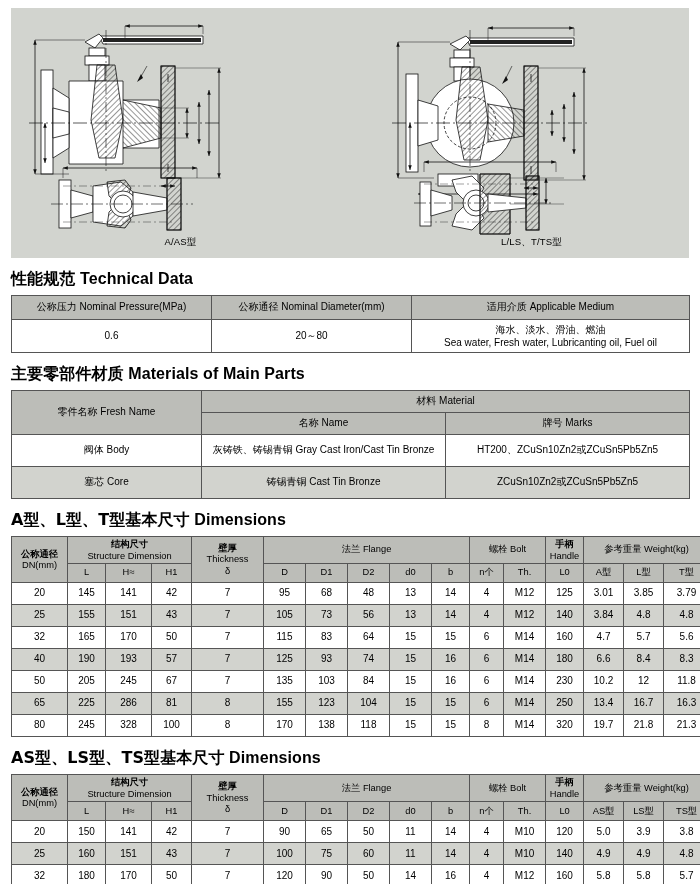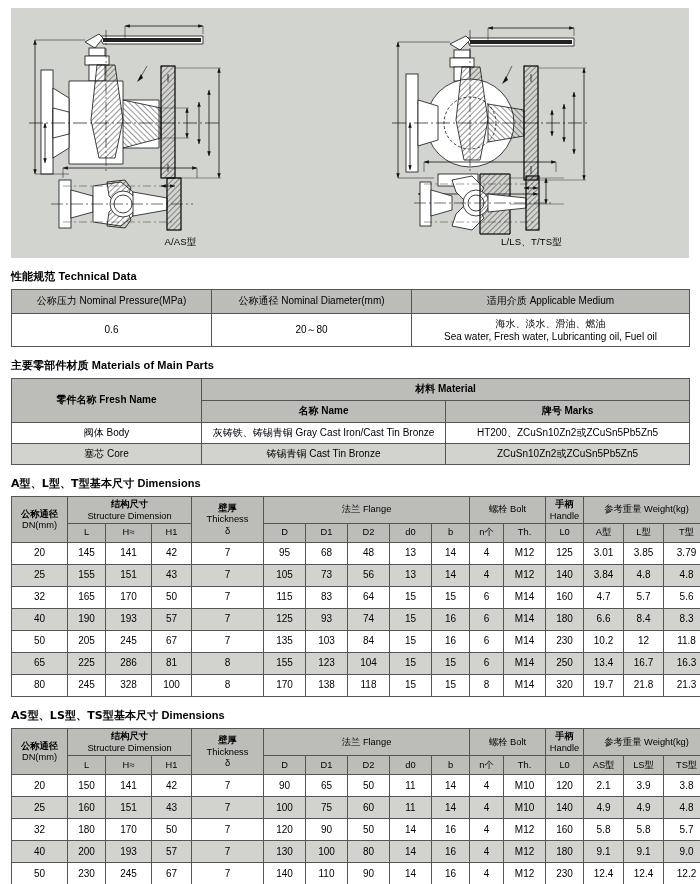--- a/index.html
+++ b/index.html
@@ -38,21 +38,21 @@
     width: 100%;
     text-align: center;
     font-size: 9.5px;
     letter-spacing: .2px;
   }
   .svg-wrap { position:absolute; top:0; left:0; width:100%; height:232px; }
   .svg-wrap svg { display:block; width:100%; height:100%; }
 
   
   .section-heading {
-    font-size: 11px;
+    font-size: 16px;
     font-weight: bold;
     margin: 11px 0 5px 11px;
     letter-spacing: .1px;
   }
   .section-heading .cn { font-family: "DejaVu Sans", sans-serif; }
 
   
   table.grid {
     border-collapse: collapse;
     margin-left: 11px;
@@ -77,22 +77,22 @@
   .cnb { font-weight: bold; font-family: "DejaVu Sans", sans-serif; }
 
   
   #tbl-technical { width: 678px; }
   #tbl-technical th { height: 24px; font-size: 10px; }
   #tbl-technical td { height: 33px; font-size: 10px; }
   #tbl-technical .medium-cell { line-height: 1.35; }
 
   
   #tbl-materials { width: 678px; }
-  #tbl-materials th { height: 22px; font-size: 10px; font-weight: bold; }
-  #tbl-materials td { height: 21px; font-size: 10px; }
+  #tbl-materials th { height: 22px; font-size: 10px; }
+  #tbl-materials td { height: 32px; font-size: 10px; }
   #tbl-materials tbody tr:nth-child(2) td { background: #d2d3ce; }
 
   
   table.dims { width: 678px; }
   table.dims th { font-size: 9.3px; padding: 1px; }
   table.dims td { height: 22px; font-size: 10px; }
   table.dims .hdr-top { height: 21px; }
   table.dims .hdr-sub { height: 19px; }
   table.dims tbody tr:nth-child(even) td { background: #d2d3ce; }
   .hdr-stack { line-height: 1.18; }
@@ -645,21 +645,21 @@
         <td>42</td>
         <td>7</td>
         <td>90</td>
         <td>65</td>
         <td>50</td>
         <td>11</td>
         <td>14</td>
         <td>4</td>
         <td>M10</td>
         <td>120</td>
-        <td>2.1</td>
+        <td>5.0</td>
         <td>3.9</td>
         <td>3.8</td>
       </tr>
       <tr>
         <td>25</td>
         <td>160</td>
         <td>151</td>
         <td>43</td>
         <td>7</td>
         <td>100</td>

